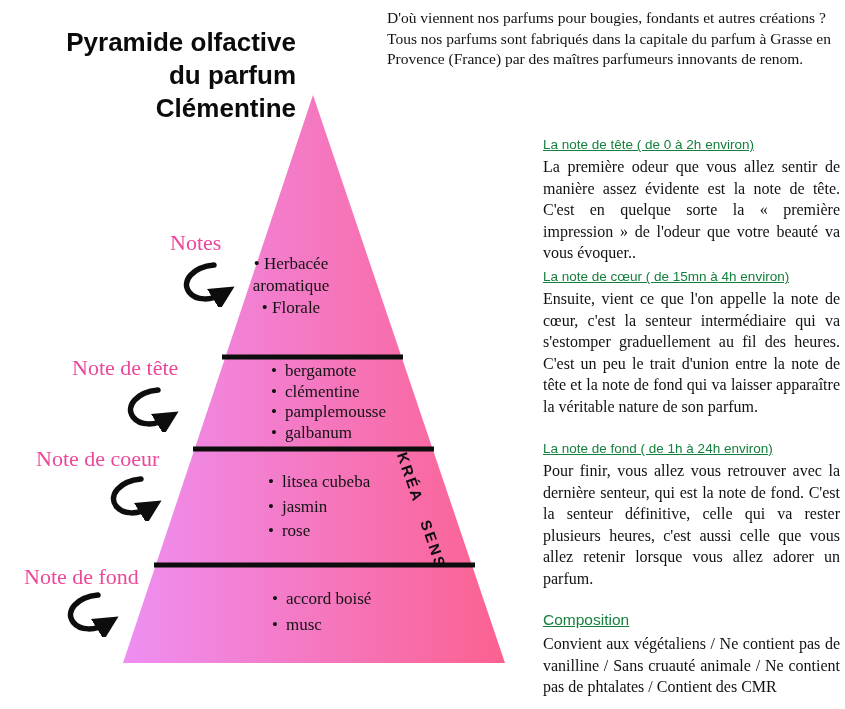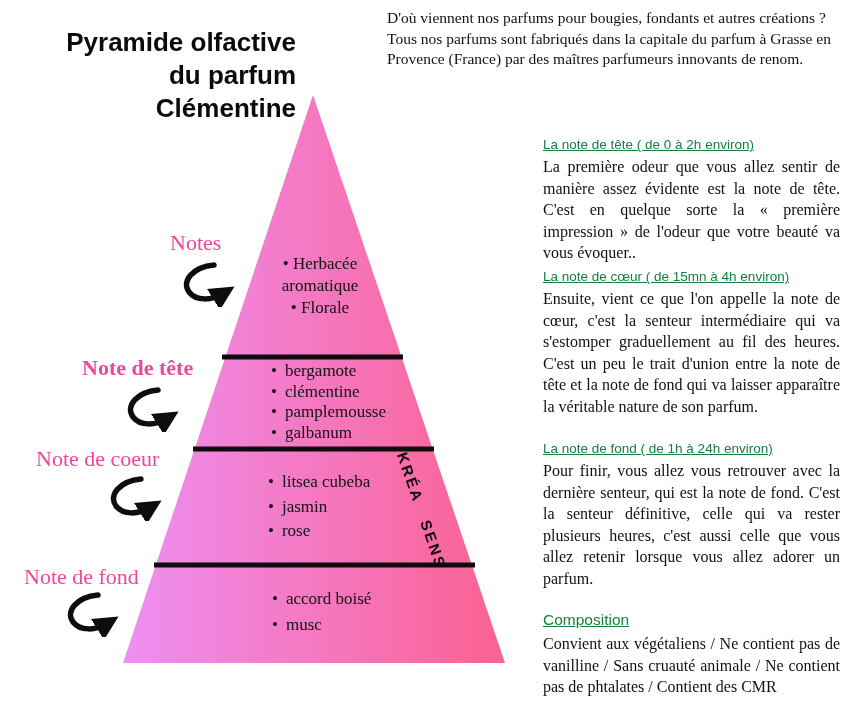--- a/index.html
+++ b/index.html
@@ -29,21 +29,21 @@
 
   
   .plabel { font-size:22px; color:#ec4899; white-space:nowrap; }
   .arrow { position:absolute; width:66px; height:46px; }
   .arrow path { stroke:#0d0d0d; stroke-width:5.5; fill:none; stroke-linecap:round; }
 
   
   .psec { font-size:17px; color:#121212; }
   .row { display:flex; gap:8px; white-space:nowrap; }
   .bl { flex:0 0 auto; }
-  #sec1 { left:262px; top:253px; width:116px; text-align:center; line-height:22px; }
+  #sec1 { left:233px; top:253px; width:116px; text-align:center; line-height:22px; }
   #sec1 .c-item { display:block; white-space:normal; }
   #sec2 { left:271px; top:361px; line-height:20.5px; }
   #sec3 { left:268px; top:470px; line-height:24.5px; }
   #sec4 { left:272px; top:586px; line-height:25.5px; }
 
   
   .watermark {
     left:410px; top:450px; transform-origin:0 0; transform:rotate(71deg);
     font-family:"Liberation Sans","DejaVu Sans",sans-serif;
     font-weight:bold; font-size:15px; letter-spacing:2.5px; word-spacing:13px;
@@ -88,21 +88,21 @@
 Clémentine</div>
 
   <div class="abs intro">D'où viennent nos parfums pour bougies, fondants et autres créations ?
 Tous nos parfums sont fabriqués dans la capitale du parfum à Grasse en Provence (France) par des maîtres parfumeurs innovants de renom.</div>
 
   <div class="abs plabel" style="left:170px; top:230px;">Notes</div>
   <svg class="arrow" style="left:176px; top:261px;" viewBox="0 0 66 46">
     <path d="M38 4 C 17 6, 5 20, 13 31 C 20 40, 35 40, 48 32" marker-end="url(#arrowhead)"></path>
   </svg>
 
-  <div class="abs plabel" style="left:82px; top:355px;font-weight:bold;">Note de tête</div>
+  <div class="abs plabel" style="left:72px; top:355px;">Note de tête</div>
   <svg class="arrow" style="left:120px; top:386px;" viewBox="0 0 66 46">
     <path d="M38 4 C 17 6, 5 20, 13 31 C 20 40, 35 40, 48 32" marker-end="url(#arrowhead)"></path>
   </svg>
 
   <div class="abs plabel" style="left:36px; top:446px;">Note de coeur</div>
   <svg class="arrow" style="left:103px; top:475px;" viewBox="0 0 66 46">
     <path d="M38 4 C 17 6, 5 20, 13 31 C 20 40, 35 40, 48 32" marker-end="url(#arrowhead)"></path>
   </svg>
 
   <div class="abs plabel" style="left:24px; top:564px;">Note de fond</div>

